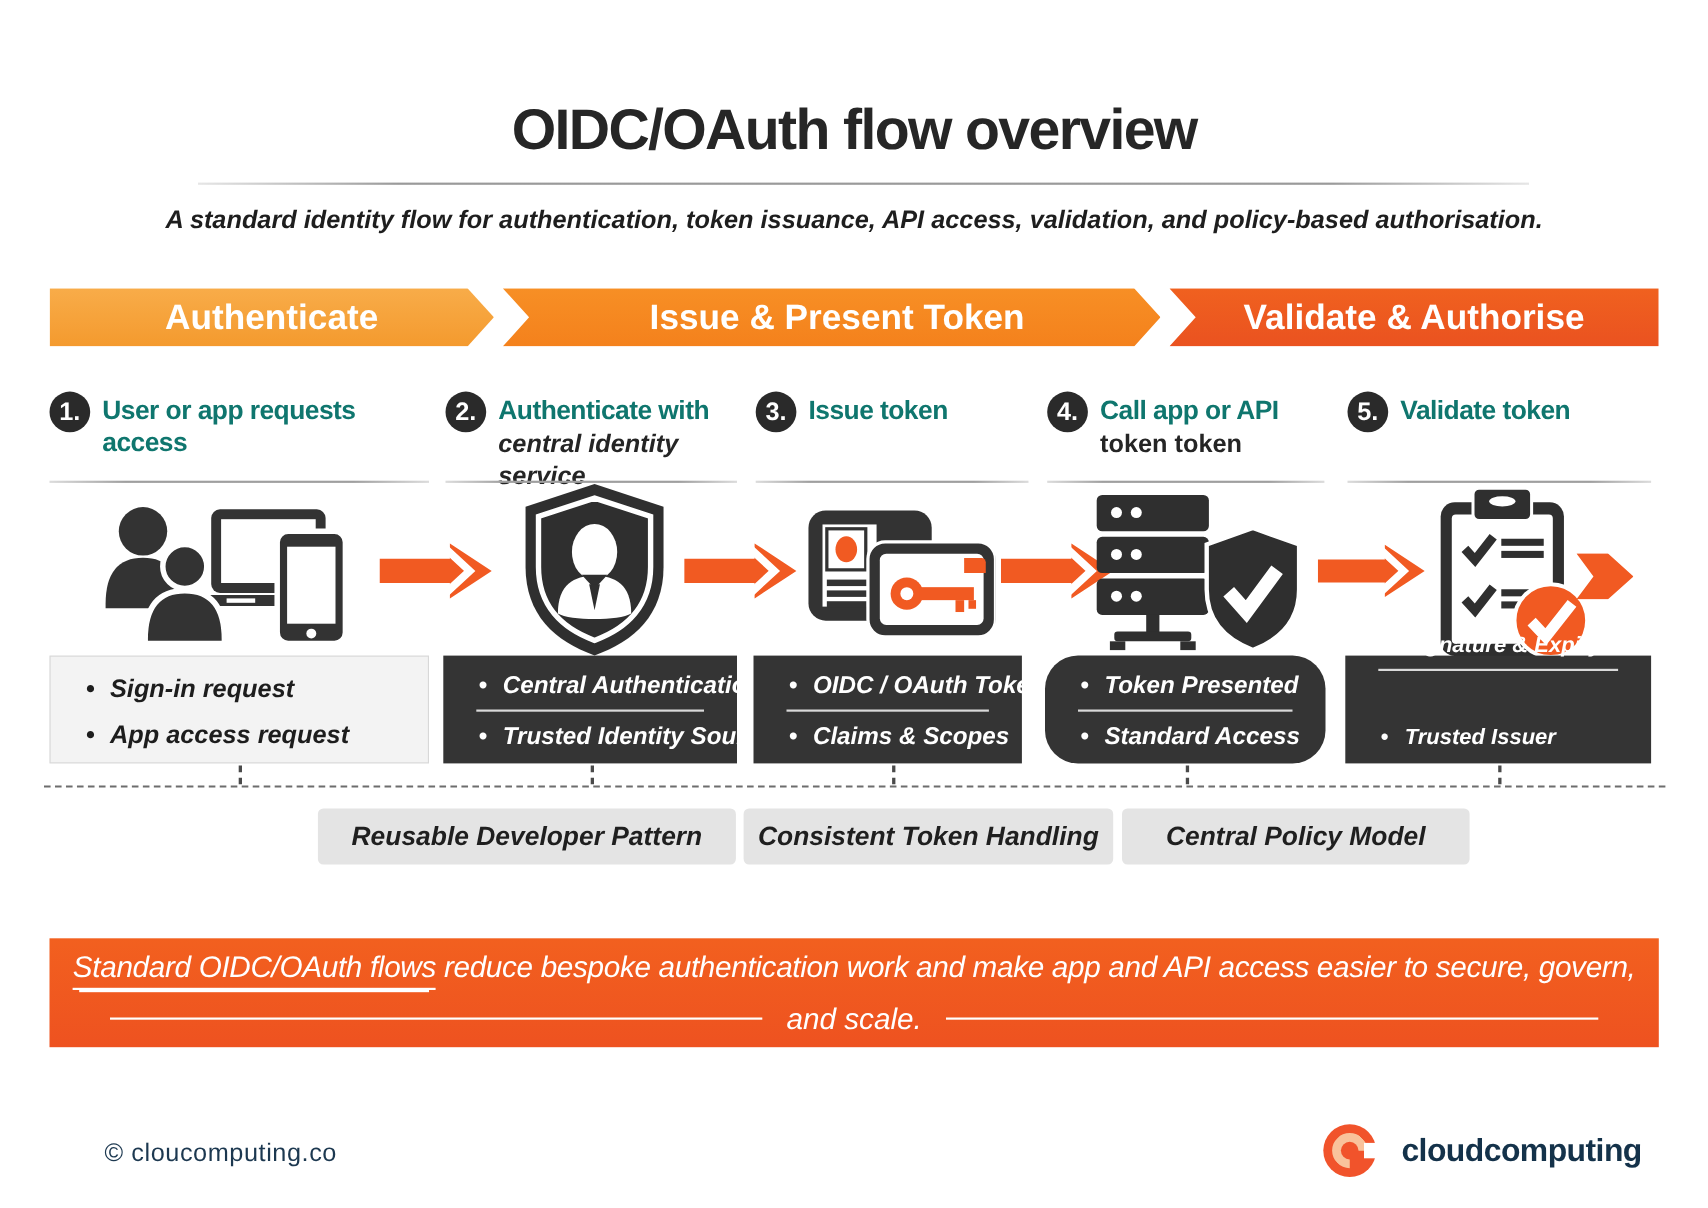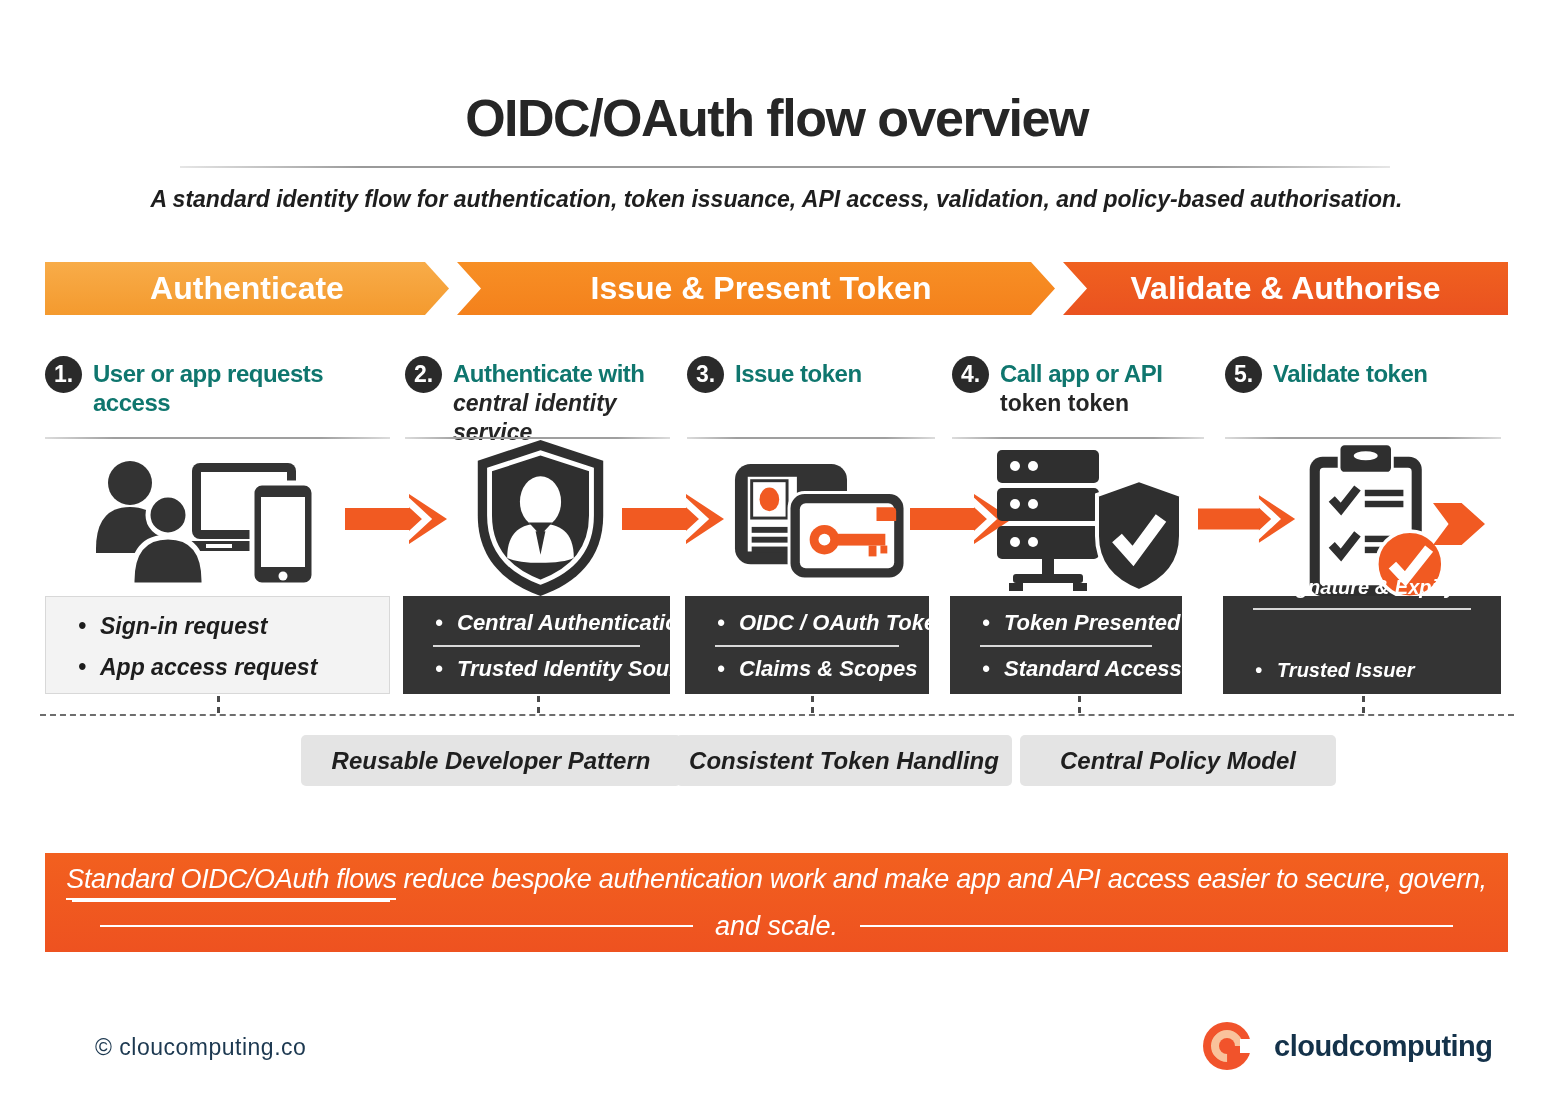--- a/index.html
+++ b/index.html
@@ -249,37 +249,37 @@
     <div class="detail-item">App access request</div>
   </div>
   <div class="detail-box dark" style="left:403px; width:267px;">
     <div class="detail-item first">Central Authentication</div>
     <div class="detail-item">Trusted Identity Source</div>
   </div>
   <div class="detail-box dark" style="left:685px; width:244px;">
     <div class="detail-item first">OIDC / OAuth Token</div>
     <div class="detail-item">Claims &amp; Scopes</div>
   </div>
-  <div class="detail-box dark" style="left:950px; width:232px;">
+  <div class="detail-box dark" style="left:950px; width:255px;border-radius:30px;">
     <div class="detail-item first">Token Presented</div>
     <div class="detail-item">Standard Access</div>
   </div>
   <div class="detail-box dark small" style="left:1223px; width:278px;gap:40px;">
     <div class="detail-item first">Signature &amp; Expiry Check</div>
     <div class="detail-item">Trusted Issuer</div>
   </div>
 
   <div class="dash-v" style="left:217px;"></div>
   <div class="dash-v" style="left:537px;"></div>
   <div class="dash-v" style="left:811px;"></div>
   <div class="dash-v" style="left:1078px;"></div>
   <div class="dash-v" style="left:1362px;"></div>
   <div class="dash-h"></div>
 
-  <div class="pattern-box" style="left:301px; width:380px;">
+  <div class="pattern-box" style="left:289px; width:380px;">
     <span>Reusable Developer Pattern</span>
   </div>
   <div class="pattern-box" style="left:676px; width:336px;">
     <span>Consistent Token Handling</span>
   </div>
   <div class="pattern-box" style="left:1020px; width:316px;">
     <span>Central Policy Model</span>
   </div>
 
   <div class="summary">

